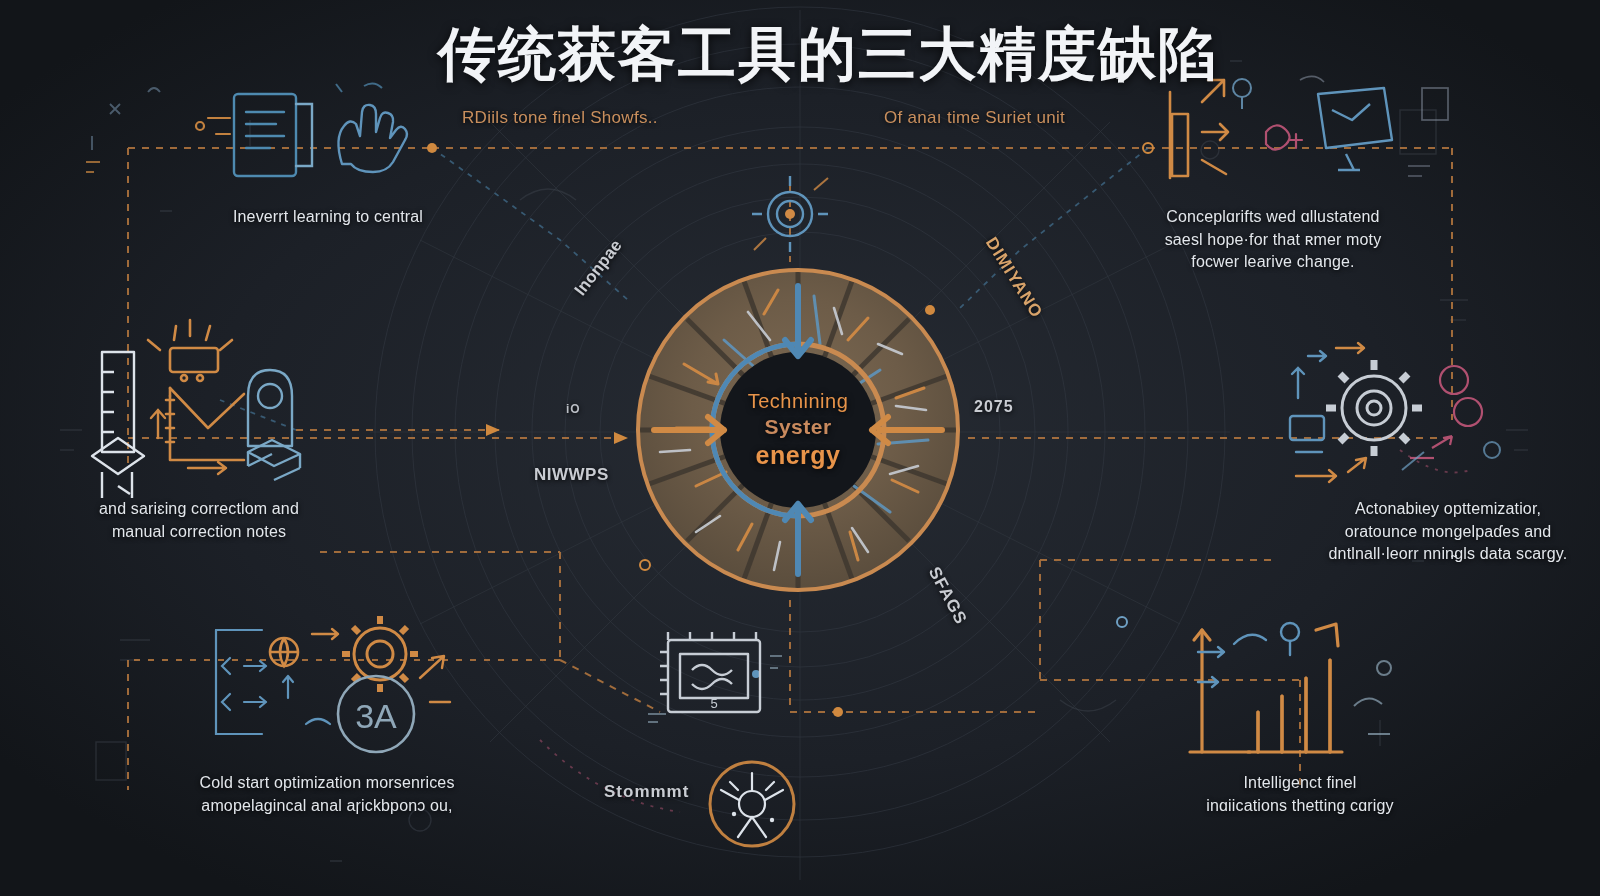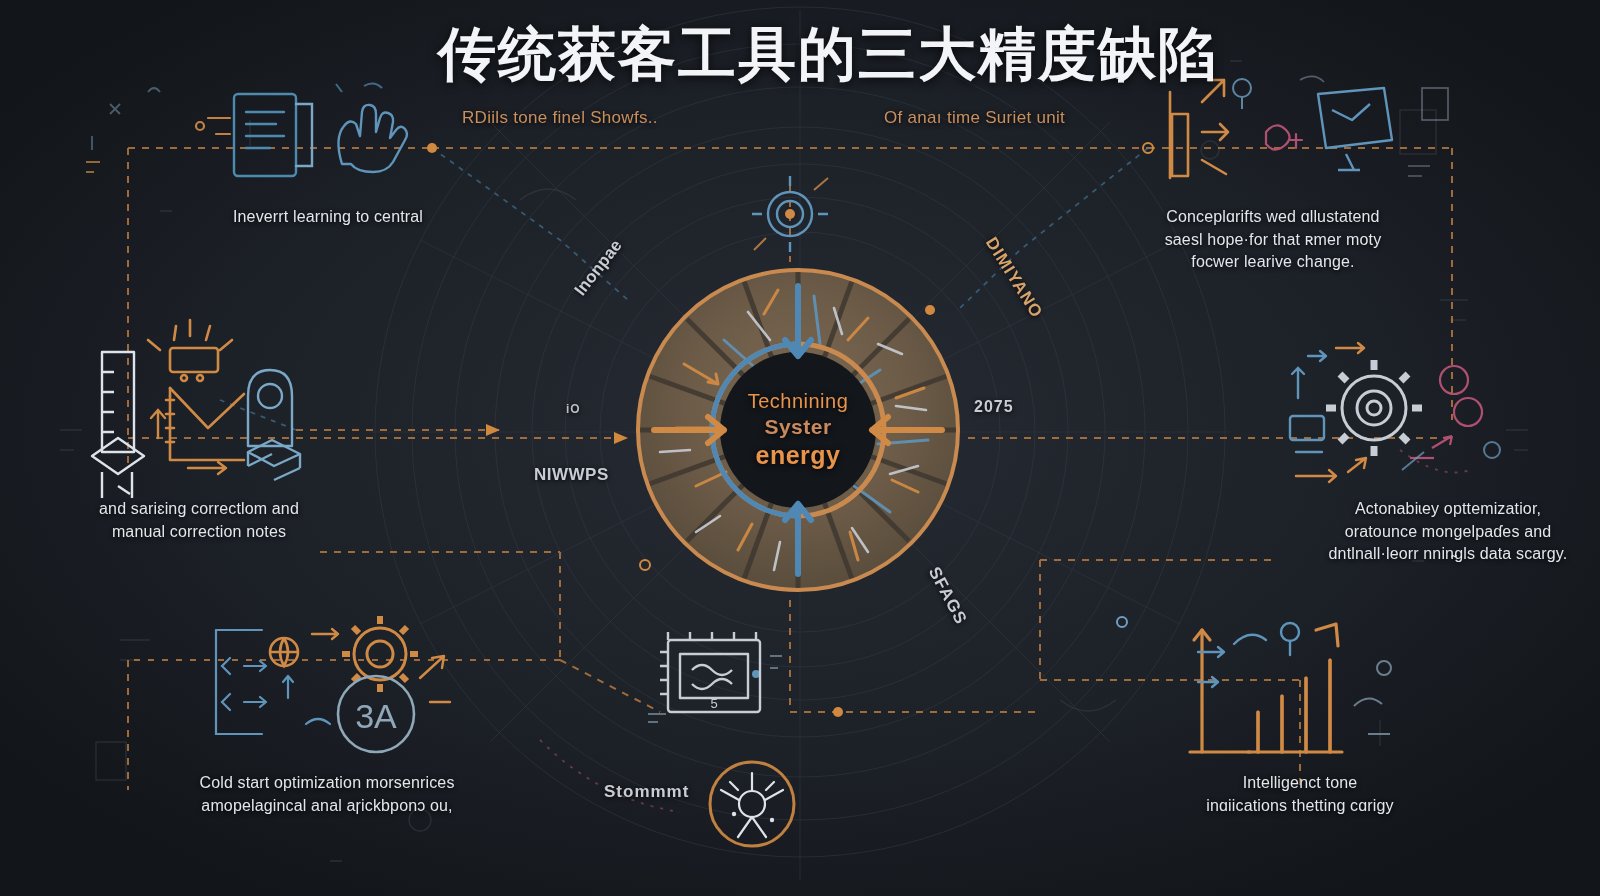--- a/index.html
+++ b/index.html
@@ -625,17 +625,17 @@
     <div>oratounce mongelpaɗes and</div>
     <div>dntlnall·leorr nnin̴gls data scargy.</div>
   </div>
 
   <div class="callout" id="callout-bl">
     <div>Cold start optimization morsenrices</div>
     <div>amopelagincal anal aɼickbponɔ ou,</div>
   </div>
 
   <div class="callout" id="callout-br">
-    <div>Intelligenct tone</div>
+    <div>Intelligenct finel</div>
     <div>inɑiications thetting cɑrigy</div>
   </div>
 
 </div>
 
 </body></html>

